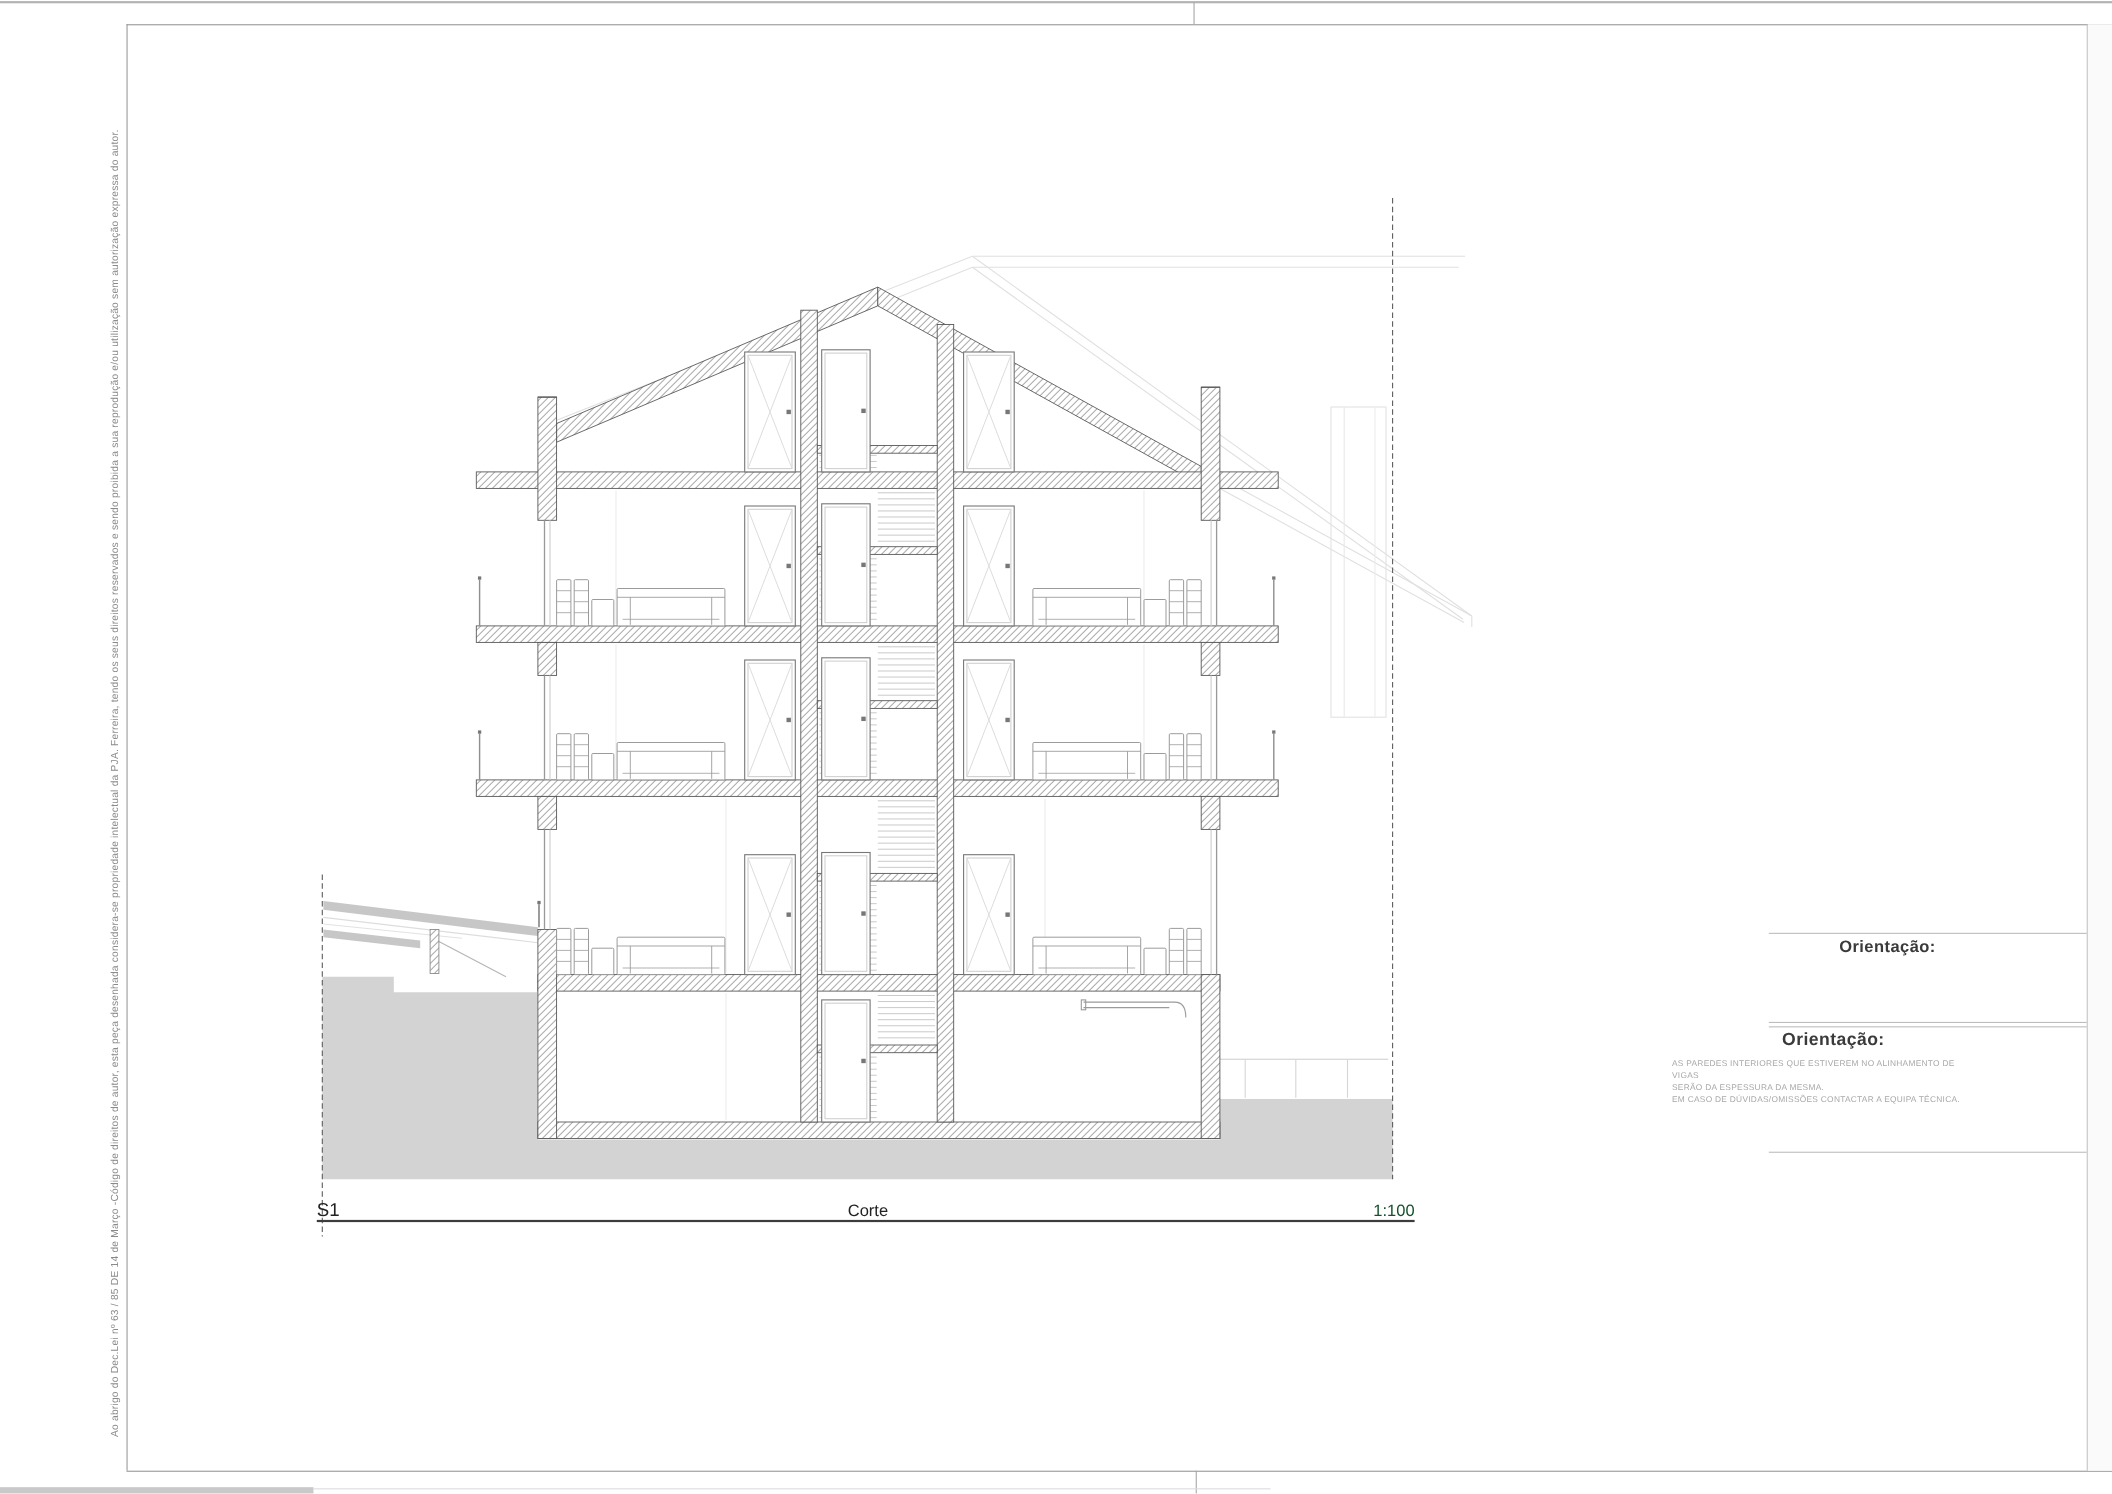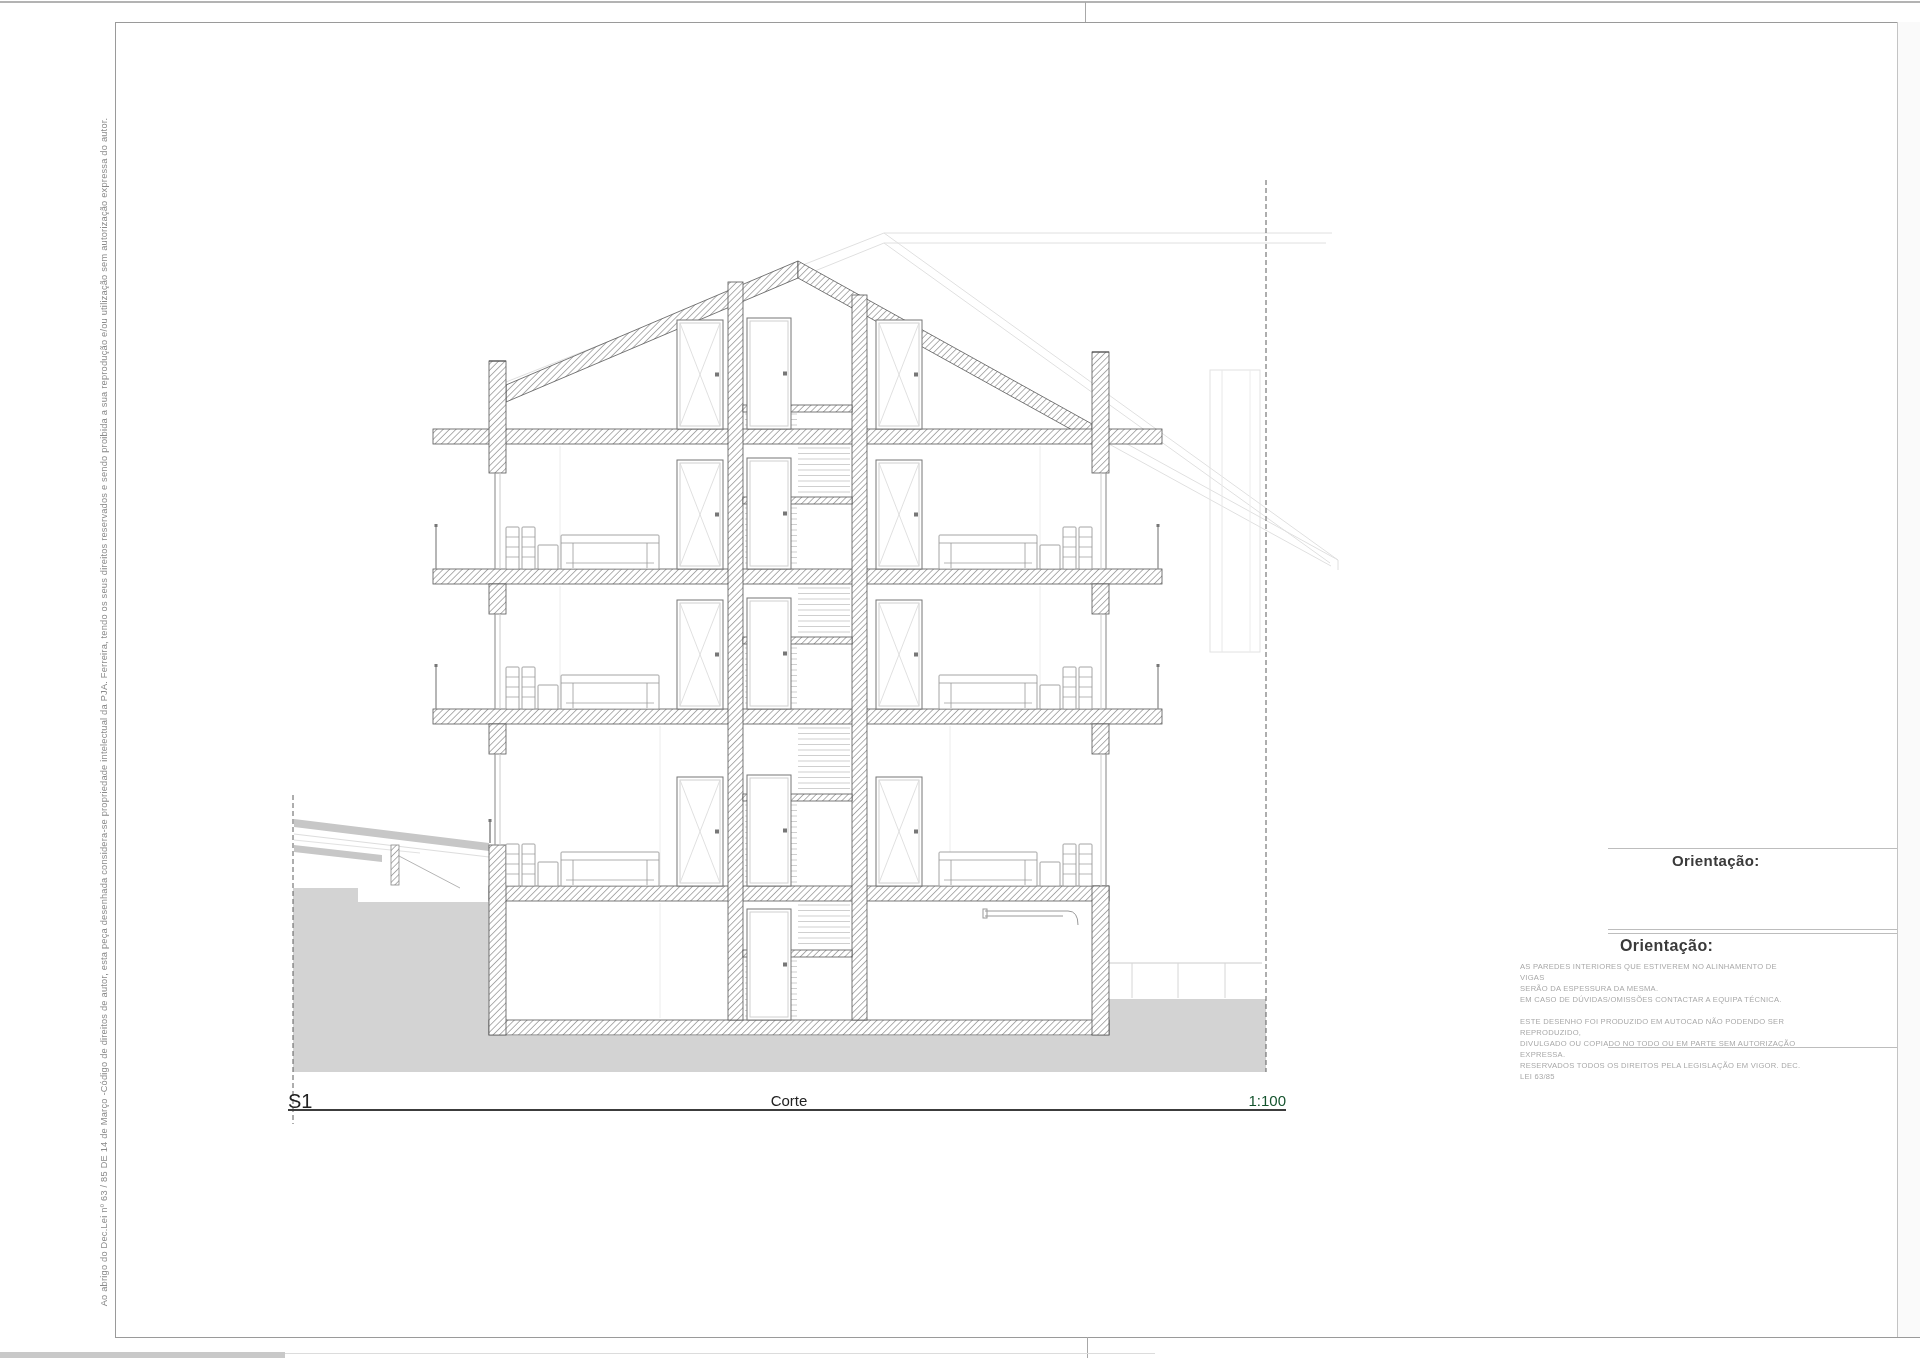--- a/index.html
+++ b/index.html
@@ -17,21 +17,21 @@
   #right-margin{left:1898px;top:22px;width:22px;height:1315px;background:#fafafa;}
   #top-tick{left:1085px;top:2px;height:20px;background:#a8a8a8;}
   #bottom-tick{left:1087px;top:1337px;height:21px;background:#a8a8a8;}
   #bottom-strip{left:0;top:1352px;width:285px;height:6px;background:#c9c9c9;}
   #bottom-thin{left:285px;top:1353px;width:870px;height:1px;background:#dcdcdc;}
   
   #copyright{left:-514px;top:705px;width:1240px;height:14px;
              transform:rotate(-90deg);transform-origin:center;
              font-size:9.3px;color:#8a8a8a;letter-spacing:.2px;white-space:nowrap;text-align:center;}
   
-  #label-s1{left:288px;top:1090px;font-size:20px;color:#222;}
+  #label-s1{left:288px;top:1090px;font-size:17px;color:#222;}
   #label-corte{left:689px;top:1092px;width:200px;text-align:center;font-size:15px;color:#222;}
   #label-scale{left:1206px;top:1092px;width:80px;text-align:right;font-size:15px;color:#14532d;}
   #title-baseline{left:288px;top:1109px;width:998px;height:2px;background:#3c3c3c;}
   
   .tb-h{position:absolute;background:#bdbdbd;height:1px;left:1608px;width:289px;}
   #tb-top{top:848px;}
   #tb-mid1{top:929px;}
   #tb-mid2{top:933px;}
   #tb-bot{top:1047px;}
   #orientacao-label{left:1672px;top:852px;font-size:15px;font-weight:bold;color:#3a3a3a;letter-spacing:.4px;}
@@ -418,17 +418,14 @@
   <div class="abs" id="title-baseline"></div>
 
   <div class="tb-h" id="tb-top"></div>
   <div class="abs" id="orientacao-label">Orientação:</div>
   <div class="tb-h" id="tb-mid1"></div>
   <div class="tb-h" id="tb-mid2"></div>
   <div class="abs" id="observacoes-label">Orientação:</div>
   <div class="tb-note" id="note-0">AS PAREDES INTERIORES QUE ESTIVEREM NO ALINHAMENTO DE VIGAS
 SERÃO DA ESPESSURA DA MESMA.</div>
   <div class="tb-note" id="note-1">EM CASO DE DÚVIDAS/OMISSÕES CONTACTAR A EQUIPA TÉCNICA.</div>
-  <div class="tb-note" id="note-2">ESTE DESENHO FOI PRODUZIDO EM AUTOCAD NÃO PODENDO SER REPRODUZIDO,
-DIVULGADO OU COPIADO NO TODO OU EM PARTE SEM AUTORIZAÇÃO EXPRESSA.
-RESERVADOS TODOS OS DIREITOS PELA LEGISLAÇÃO EM VIGOR. DEC. LEI 63/85</div>
   <div class="tb-h" id="tb-bot"></div>
 </div>
 
 </body></html>

